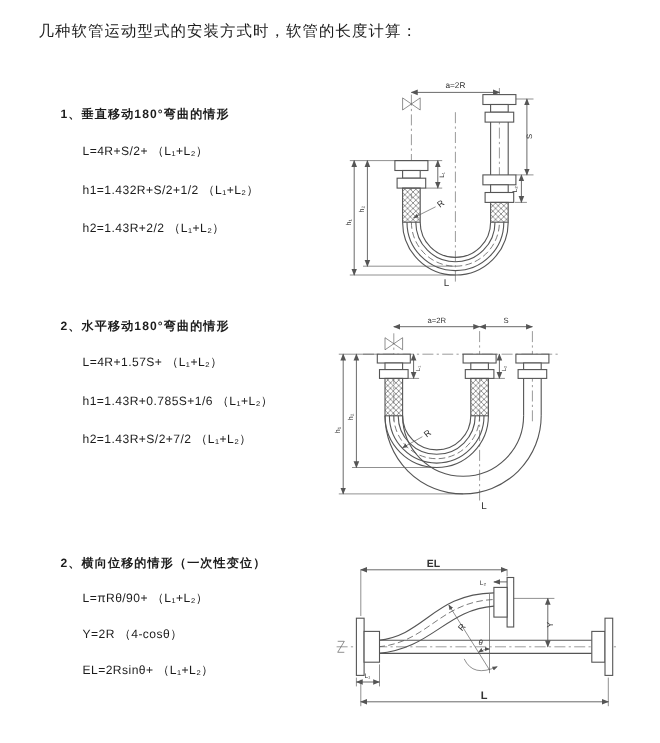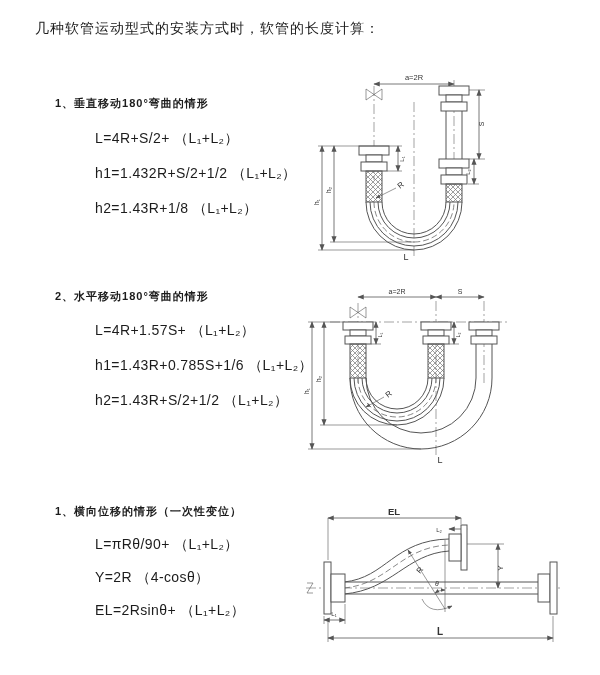--- a/index.html
+++ b/index.html
@@ -3,47 +3,47 @@
 <meta charset="utf-8">
 <style>
   html,body{margin:0;padding:0;}
   body{
     width:600px;height:675px;background:#ffffff;position:relative;overflow:hidden;
     font-family:"Liberation Sans","DejaVu Sans",sans-serif;color:#1c1c1c;
   }
   .abs{position:absolute;white-space:nowrap;}
   .title{left:35px;top:20px;font-size:14px;font-weight:normal;letter-spacing:1px;}
   .heading{font-size:11px;font-weight:bold;letter-spacing:1px;}
-  .formula{font-size:14px;letter-spacing:.4px;margin-left:20px;}
+  .formula{font-size:11px;letter-spacing:.4px;}
   svg{position:absolute;overflow:visible;}
   svg text{font-family:"Liberation Sans","DejaVu Sans",sans-serif;fill:#333;}
   .hair{stroke:#555;stroke-width:.6;fill:none;}
   .wall{stroke:#555;stroke-width:1;fill:none;}
   .dim{stroke:#555;stroke-width:.8;fill:none;}
   .cl{stroke:#666;stroke-width:.6;fill:none;stroke-dasharray:10 3 2 3;}
   .dash{stroke:#555;stroke-width:.7;fill:none;stroke-dasharray:6 3;}
   .fit{fill:#fff;stroke:#555;stroke-width:1;}
   .braid{stroke:#555;stroke-width:1;}
 </style>
 </head>
 <body>
 
 <div class="abs title">几种软管运动型式的安装方式时，软管的长度计算：</div>
 
 <div class="abs heading" style="left:55px;top:96px">1、垂直移动180°弯曲的情形</div>
 <div class="abs formula" style="left:75px;top:130px">L=4R+S/2+ （L₁+L₂）</div>
 <div class="abs formula" style="left:75px;top:165px">h1=1.432R+S/2+1/2 （L₁+L₂）</div>
-<div class="abs formula" style="left:75px;top:200px">h2=1.43R+1/8 （L₁+L₂）</div>
+<div class="abs formula" style="left:75px;top:200px">h2=1.43R+2/2 （L₁+L₂）</div>
 
 <div class="abs heading" style="left:55px;top:289px">2、水平移动180°弯曲的情形</div>
 <div class="abs formula" style="left:75px;top:322px">L=4R+1.57S+ （L₁+L₂）</div>
 <div class="abs formula" style="left:75px;top:357px">h1=1.43R+0.785S+1/6 （L₁+L₂）</div>
-<div class="abs formula" style="left:75px;top:392px">h2=1.43R+S/2+1/2 （L₁+L₂）</div>
-
-<div class="abs heading" style="left:55px;top:504px">1、横向位移的情形（一次性变位）</div>
+<div class="abs formula" style="left:75px;top:392px">h2=1.43R+S/2+7/2 （L₁+L₂）</div>
+
+<div class="abs heading" style="left:55px;top:504px">2、横向位移的情形（一次性变位）</div>
 <div class="abs formula" style="left:75px;top:536px">L=πRθ/90+ （L₁+L₂）</div>
 <div class="abs formula" style="left:75px;top:569px">Y=2R （4-cosθ）</div>
 <div class="abs formula" style="left:75px;top:602px">EL=2Rsinθ+ （L₁+L₂）</div>
 
 <svg style="left:308px;top:62px" width="285" height="200" viewBox="0 0 285 200">
   <defs>
     <pattern id="braid1" width="5" height="5" patternUnits="userSpaceOnUse">
       <path d="M0,5 L5,0 M0,0 L5,5" stroke="#777" stroke-width="0.7"></path>
     </pattern>
     <marker id="arr1" viewBox="0 0 10 10" refX="9" refY="5" markerWidth="8" markerHeight="8" orient="auto-start-reverse">

